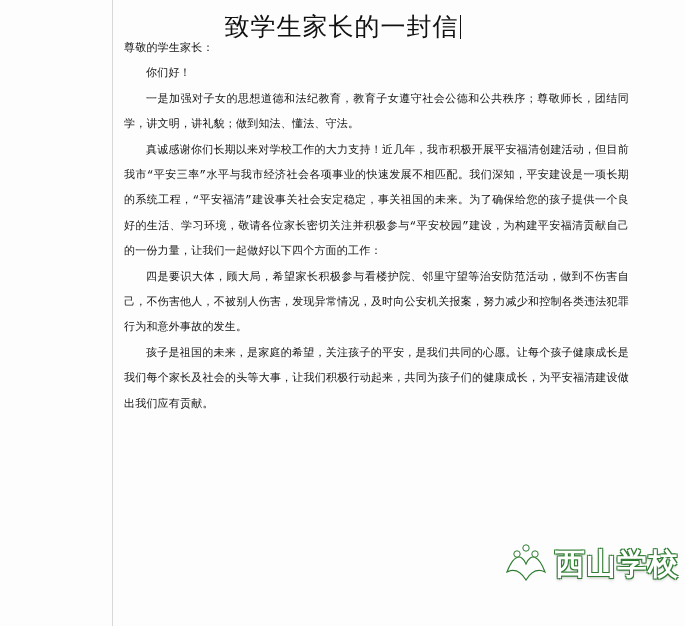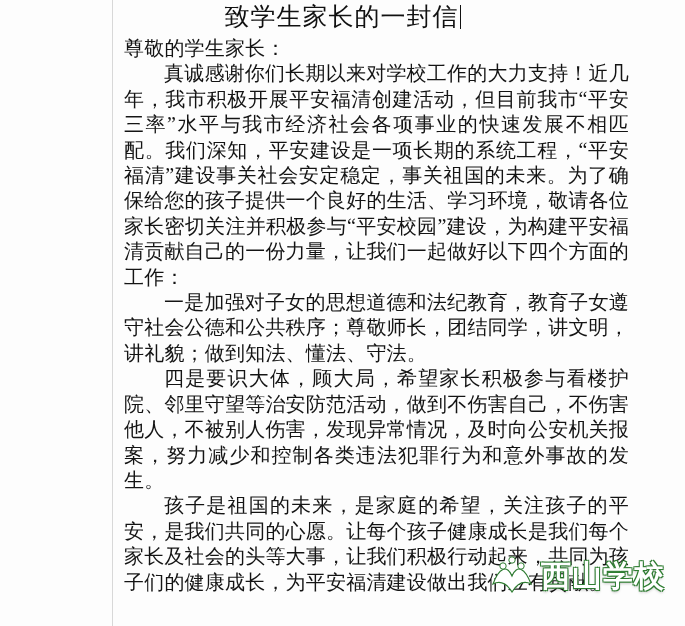--- a/index.html
+++ b/index.html
@@ -26,21 +26,21 @@
   .left-rule {
     position: absolute;
     left: 112px;
     top: 0;
     width: 1px;
     height: 626px;
     background: #d8d8d8;
   }
   .doc-title {
     position: absolute;
-    top: 0;
+    top: 10px;
     left: 0;
     width: 685px;
     text-align: center;
     font-family: "DejaVu Serif", "Liberation Serif", serif;
     font-size: 25px;
     font-weight: 500;
     letter-spacing: 1px;
     color: #111;
     white-space: nowrap;
   }
@@ -53,38 +53,39 @@
     margin-left: 1px;
   }
   .body-area {
     position: absolute;
     left: 124px;
     top: 36px;
     width: 505px;
   }
   p.para {
     margin: 0 0 0 0;
-    font-family: Liberation Serif, serif;
-    font-size: 20px;
+    font-family: Liberation Mono, monospace;
+    font-size: 11px;
     line-height: 25.4px;
     color: #141414;
     text-align: justify;
     text-justify: inter-ideograph;
     letter-spacing: 0.2px;
   }
   p.indent2 { text-indent: 2em; }
   p.salutation { text-indent: 0; }
   .watermark {
     position: absolute;
     right: 6px;
-    bottom: 24px;
+    bottom: 36px;
     width: 190px;
     height: 52px;
     display: flex;
     align-items: center;
+    justify-content: flex-end;
     pointer-events: none;
   }
   .wm-logo {
     width: 46px;
     height: 44px;
     margin-right: 6px;
     position: relative;
   }
   .wm-text {
     font-family: "DejaVu Serif", "Liberation Serif", serif;
@@ -110,22 +111,23 @@
 <body>
 
 <div class="page">
 
   <div class="left-rule"></div>
 
   <div class="doc-title"><span>致学生家长的一封信</span><span class="title-caret"></span></div>
 
   <div class="body-area">
     <p class="para salutation">尊敬的学生家长：</p>
+    <p class="para indent2">你们好！</p>
+    <p class="para indent2">一是加强对子女的思想道德和法纪教育，教育子女遵守社会公德和公共秩序；尊敬师长，团结同学，讲文明，讲礼貌；做到知法、懂法、守法。</p>
     <p class="para indent2">真诚感谢你们长期以来对学校工作的大力支持！近几年，我市积极开展平安福清创建活动，但目前我市“平安三率”水平与我市经济社会各项事业的快速发展不相匹配。我们深知，平安建设是一项长期的系统工程，“平安福清”建设事关社会安定稳定，事关祖国的未来。为了确保给您的孩子提供一个良好的生活、学习环境，敬请各位家长密切关注并积极参与“平安校园”建设，为构建平安福清贡献自己的一份力量，让我们一起做好以下四个方面的工作：</p>
-    <p class="para indent2">一是加强对子女的思想道德和法纪教育，教育子女遵守社会公德和公共秩序；尊敬师长，团结同学，讲文明，讲礼貌；做到知法、懂法、守法。</p>
     <p class="para indent2">四是要识大体，顾大局，希望家长积极参与看楼护院、邻里守望等治安防范活动，做到不伤害自己，不伤害他人，不被别人伤害，发现异常情况，及时向公安机关报案，努力减少和控制各类违法犯罪行为和意外事故的发生。</p>
     <p class="para indent2">孩子是祖国的未来，是家庭的希望，关注孩子的平安，是我们共同的心愿。让每个孩子健康成长是我们每个家长及社会的头等大事，让我们积极行动起来，共同为孩子们的健康成长，为平安福清建设做出我们应有贡献。</p>
 
   </div>
 
   <div class="watermark">
     <div class="wm-logo">
       <svg viewBox="0 0 46 44" width="46" height="44" aria-hidden="true">
         <g fill="#ffffff" stroke="#2f7d32" stroke-width="1.2">
           <path d="M4 30 C10 14, 18 10, 23 22 C28 10, 36 14, 42 30 C34 26, 28 30, 23 38 C18 30, 12 26, 4 30 Z"></path>

